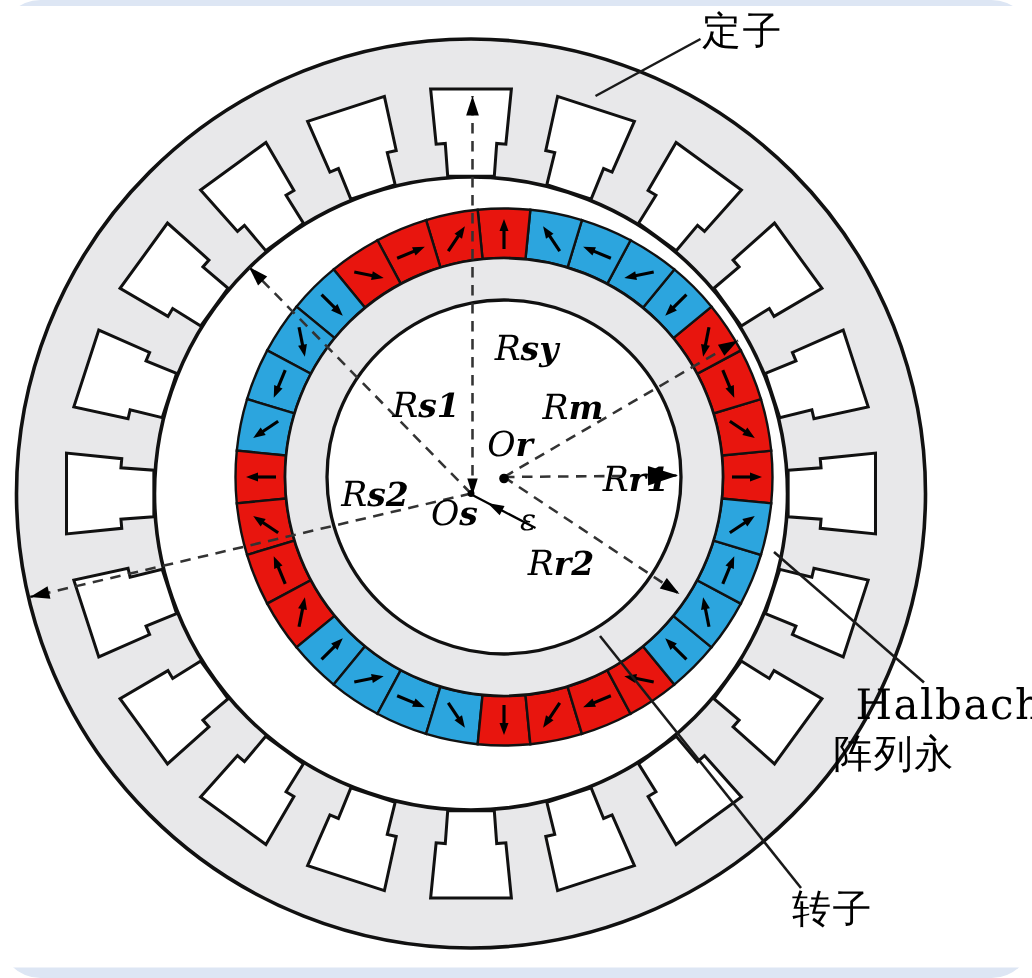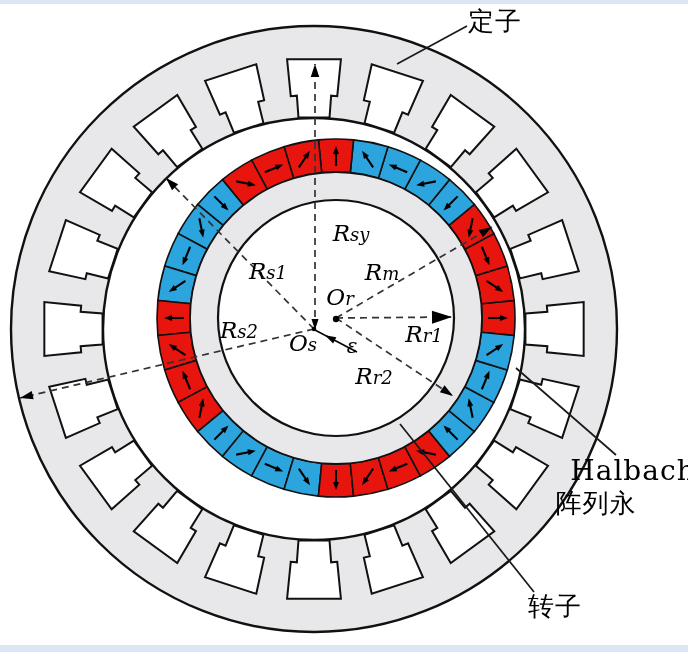--- a/index.html
+++ b/index.html
@@ -1,25 +1,25 @@
 <!DOCTYPE html>
 <html><head>
 <meta charset="utf-8">
 <style>
   html,body{margin:0;padding:0;background:#fff;}
   #page{position:relative;width:688px;height:652px;background:#fff;overflow:hidden;
-        font-family:"DejaVu Serif","Liberation Serif",serif;}
+        font-family:"DejaVu Serif","Liberation Serif",serif;border-radius:27px;}
   .edge-strip{position:absolute;left:0;width:688px;}
   #edge-top{top:0;height:4px;}
   #edge-bottom{bottom:0;height:7px;}
   svg{position:absolute;left:0;top:0;}
   .lbl{position:absolute;transform:translate(-50%,-50%);white-space:nowrap;color:#000;}
   .cn{font-size:26px;font-style:normal;letter-spacing:1px;}
   .dim{font-style:italic;font-size:23px;}
-  .dim .sub{font-size:18px;font-style:italic;}
+  .dim .sub{font-size:22px;font-style:italic;font-weight:bold;}
   .eps{font-style:italic;font-size:20px;}
   .hal-en{font-size:28px;letter-spacing:1px;}
 </style>
 </head>
 <body>
 
 <div id="page">
   <div id="edge-top" class="edge-strip" style="background: rgb(221, 230, 244);"></div>
   <div id="edge-bottom" class="edge-strip" style="background: rgb(221, 230, 244);"></div>
 
@@ -165,21 +165,21 @@
       <circle cx="336" cy="319" r="3.2" fill="#000"></circle>
       <circle cx="314" cy="329" r="2.3" fill="#000"></circle>
     </svg>
 
   <div class="lbl cn" id="p-stator" style="left: 495px; top: 21px;">定子</div>
   <div class="lbl cn" id="p-rotor" style="left: 555px; top: 606px; font-family: Liberation Mono, monospace;">转子</div>
   <div class="lbl hal-en" id="p-halbach1" style="left: 633px; top: 470px;">Halbach</div>
   <div class="lbl cn" id="p-halbach2" style="left: 596px; top: 503px;">阵列永</div>
 
   <div class="lbl dim" id="p-rsy" style="left: 351px; top: 233px;"><span>R</span><span class="sub">sy</span></div>
-  <div class="lbl dim" id="p-rs1" style="left: 268px; top: 271px;"><span>R</span><span class="sub">s1</span></div>
+  <div class="lbl dim" id="p-rs1" style="left: 284px; top: 271px;"><span>R</span><span class="sub">s1</span></div>
   <div class="lbl dim" id="p-rm" style="left: 382px; top: 272px;"><span>R</span><span class="sub">m</span></div>
   <div class="lbl dim" id="p-or" style="left: 340px; top: 297px;"><span>O</span><span class="sub">r</span></div>
-  <div class="lbl dim" id="p-rs2" style="left: 239px; top: 330px;"><span>R</span><span class="sub">s2</span></div>
+  <div class="lbl dim" id="p-rs2" style="left: 250px; top: 330px;"><span>R</span><span class="sub">s2</span></div>
   <div class="lbl dim" id="p-os" style="left: 303px; top: 343px;"><span>O</span><span class="sub">s</span></div>
-  <div class="lbl dim" id="p-rr1" style="left: 424px; top: 334px;"><span>R</span><span class="sub">r1</span></div>
+  <div class="lbl dim" id="p-rr1" style="left: 424px; top: 320px;"><span>R</span><span class="sub">r1</span></div>
   <div class="lbl dim" id="p-rr2" style="left: 374px; top: 376px;"><span>R</span><span class="sub">r2</span></div>
   <div class="lbl eps" id="p-epsilon" style="left: 352px; top: 346px;">ε</div>
 </div>
 
 </body></html>

